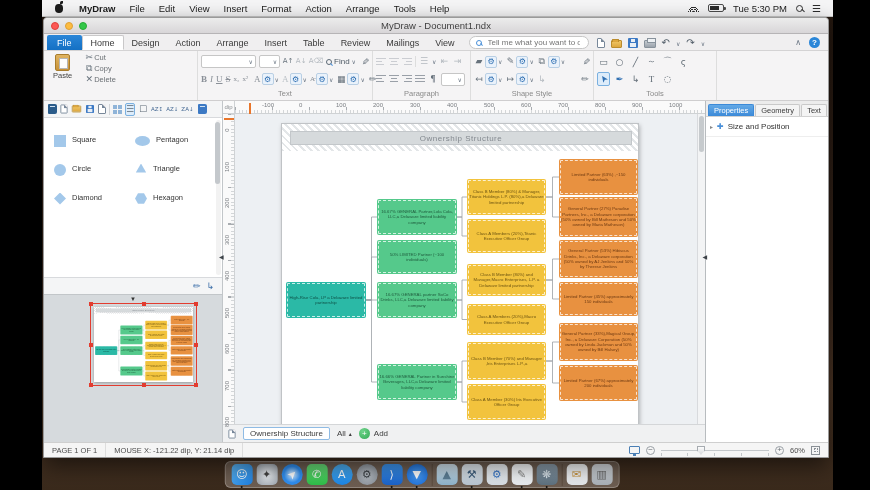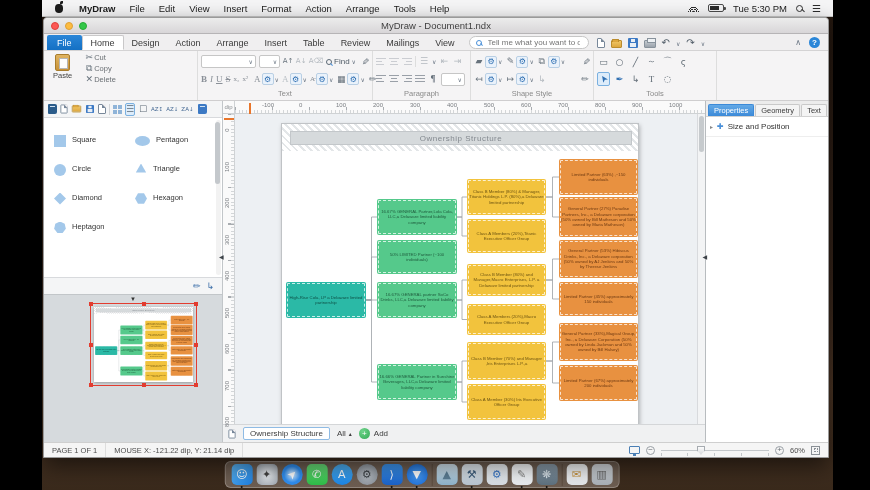--- a/index.html
+++ b/index.html
@@ -479,24 +479,20 @@
           </div>
             <div class="shape-item" style="">
             <span class="shape-glyph" style="clip-path: polygon(50% 0%, 100% 50%, 50% 100%, 0% 50%);"></span>
             <span>Diamond</span>
           </div>
             <div class="shape-item" style="">
             <span class="shape-glyph" style="clip-path: polygon(100% 50%, 75% 93.3%, 25% 93.3%, 0% 50%, 25% 6.7%, 75% 6.7%);"></span>
             <span>Hexagon</span>
           </div>
             <div class="shape-item" style="">
-            <span class="shape-glyph" style="clip-path: polygon(50% 0%, 89.1% 18.8%, 98.7% 61.1%, 71.7% 95%, 28.3% 95%, 1.3% 61.1%, 10.9% 18.8%);"></span>
-            <span>Heptagon</span>
-          </div>
-            <div class="shape-item" style="">
             
             
           </div>
             <div class="shape-item" style="">
             
             
           </div>
           <div id="list-scroll">
               <div id="list-thumbbar"></div>
             </div>

